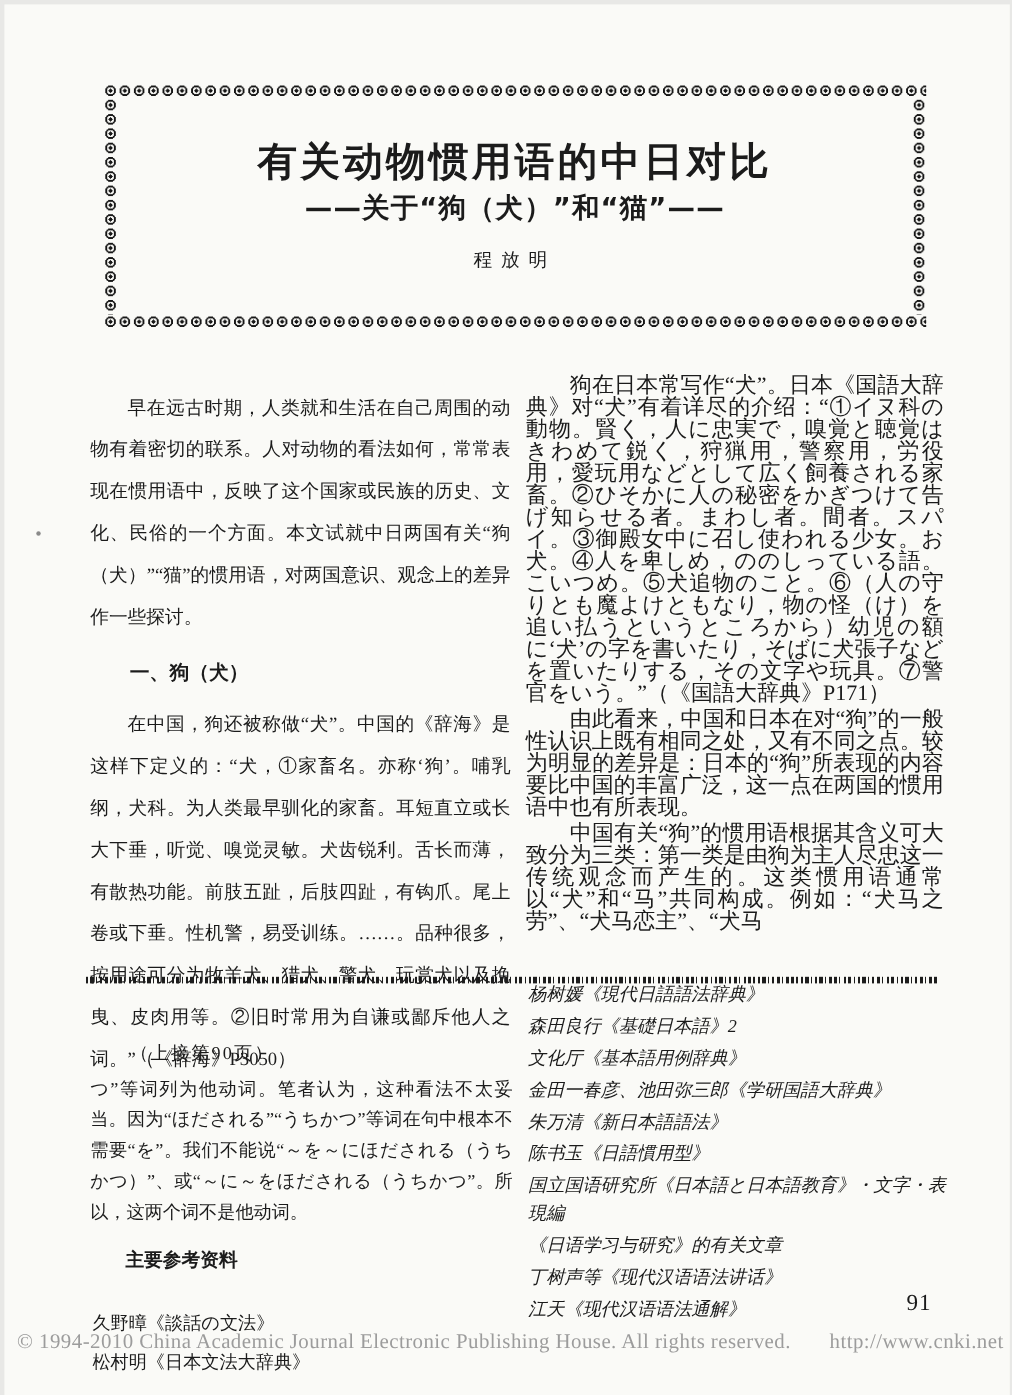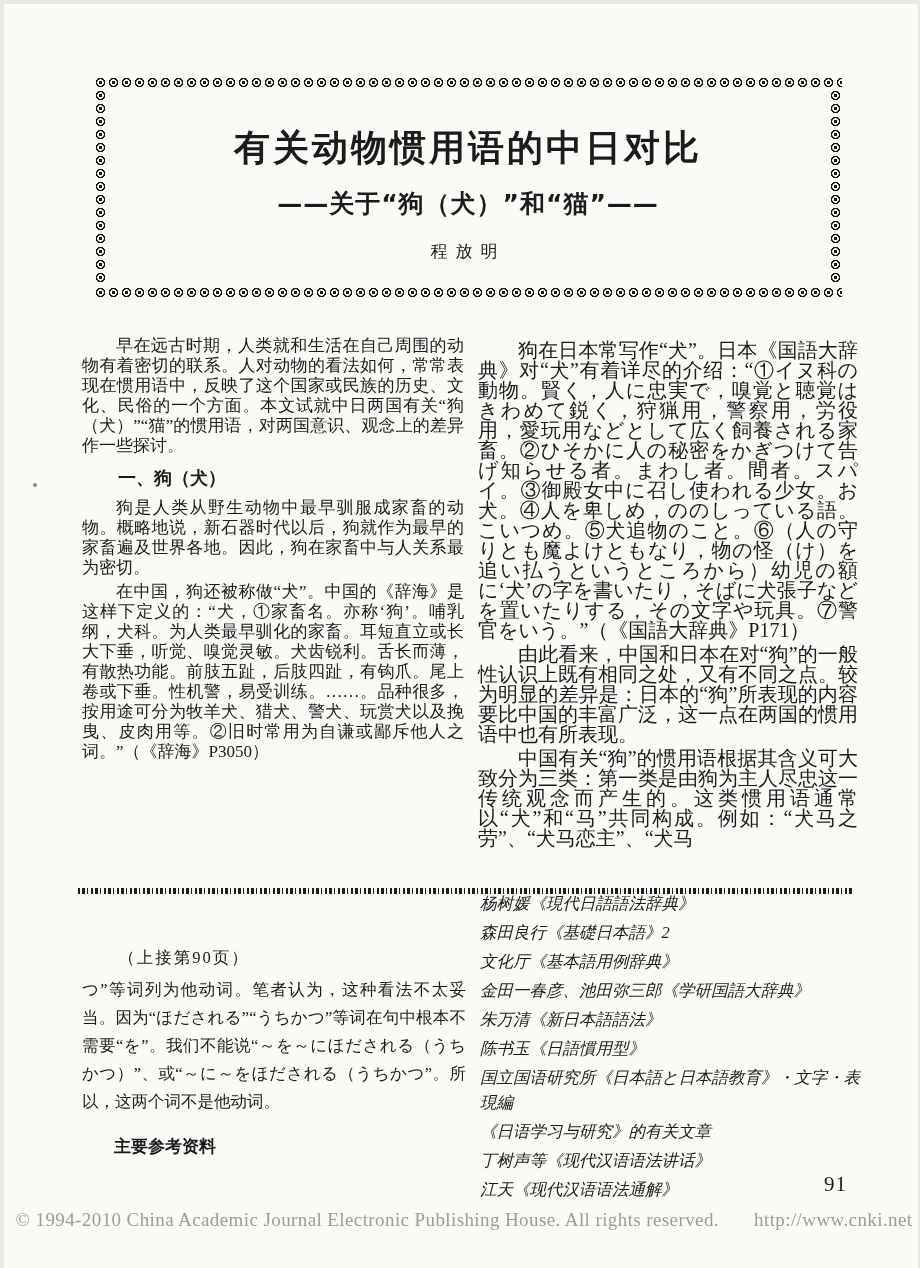--- a/index.html
+++ b/index.html
@@ -34,34 +34,33 @@
   .title-inner {
     position: absolute; left: 13px; right: 13px; top: 13px; bottom: 13px;
     text-align: center; padding-top: 35px;
     font-family: "DejaVu Sans", "Liberation Sans", sans-serif;
   }
   .main-title {
     font-size: 36px; line-height: 44px; font-weight: 800;
     letter-spacing: 3px;
   }
   .sub-title {
-    margin-top: 15px;
     font-size: 25px; line-height: 30px; font-weight: 700;
     letter-spacing: 1px;
   }
   .author {
     margin-top: 16px;
     font-size: 17px; line-height: 26px; font-weight: 400;
     font-family: "Liberation Serif", "DejaVu Serif", serif;
     letter-spacing: 8px;
   }
 
   
   .col { position: absolute; text-align: justify; }
-  .col-left  { left: 74px;  top: 328px; width: 390px; font-size: 17px;   line-height: 20px; }
+  .col-left  { left: 74px;  top: 344px; width: 390px; font-size: 17px;   line-height: 38px; }
   .col-right { left: 470px; top: 332px; width: 388px; font-size: 20px; line-height: 20px; }
   .para { text-indent: 2em; }
   .sec-heading {
     font-family: Liberation Sans, sans-serif;
     font-weight: 700; font-size: 18px;
     margin: 8px 0 6px 0; text-indent: 2em; text-align: left;
   }
 
   
   .divider {
@@ -117,36 +116,39 @@
     <div class="title-inner">
       <h1 class="main-title">有关动物惯用语的中日对比</h1>
       <h2 class="sub-title">——关于“狗（犬）”和“猫”——</h2>
       <div class="author">程放明</div>
     </div>
   </div>
 
   <div class="col col-left">
     <p class="para">早在远古时期，人类就和生活在自己周围的动物有着密切的联系。人对动物的看法如何，常常表现在惯用语中，反映了这个国家或民族的历史、文化、民俗的一个方面。本文试就中日两国有关“狗（犬）”“猫”的惯用语，对两国意识、观念上的差异作一些探讨。</p>
     <h3 class="sec-heading">一、狗（犬）</h3>
-    <p class="para">狗是人类从野生动物中最早驯服成家畜的动物。概略地说，新石器时代以后，狗就作为最早的家畜遍及世界各地。因此，狗在家畜中与人关系最为密切。</p>
     <p class="para">在中国，狗还被称做“犬”。中国的《辞海》是这样下定义的：“犬，①家畜名。亦称‘狗’。哺乳纲，犬科。为人类最早驯化的家畜。耳短直立或长大下垂，听觉、嗅觉灵敏。犬齿锐利。舌长而薄，有散热功能。前肢五趾，后肢四趾，有钩爪。尾上卷或下垂。性机警，易受训练。……。品种很多，按用途可分为牧羊犬、猎犬、警犬、玩赏犬以及挽曳、皮肉用等。②旧时常用为自谦或鄙斥他人之词。”（《辞海》P3050）</p>
   </div>
 
   <div class="col col-right">
     <p class="para">狗在日本常写作“犬”。日本《国語大辞典》对“犬”有着详尽的介绍：“①イヌ科の動物。賢く，人に忠実で，嗅覚と聴覚はきわめて鋭く，狩猟用，警察用，労役用，愛玩用などとして広く飼養される家畜。②ひそかに人の秘密をかぎつけて告げ知らせる者。まわし者。間者。スパイ。③御殿女中に召し使われる少女。お犬。④人を卑しめ，ののしっている語。こいつめ。⑤犬追物のこと。⑥（人の守りとも魔よけともなり，物の怪（け）を追い払うというところから）幼児の額に‘犬’の字を書いたり，そばに犬張子などを置いたりする，その文字や玩具。⑦警官をいう。”（《国語大辞典》P171）</p>
     <p class="para">由此看来，中国和日本在对“狗”的一般性认识上既有相同之处，又有不同之点。较为明显的差异是：日本的“狗”所表现的内容要比中国的丰富广泛，这一点在两国的惯用语中也有所表现。</p>
     <p class="para">中国有关“狗”的惯用语根据其含义可大致分为三类：第一类是由狗为主人尽忠这一传统观念而产生的。这类惯用语通常以“犬”和“马”共同构成。例如：“犬马之劳”、“犬马恋主”、“犬马</p>
   </div>
 
   <div class="divider"></div>
 
   <div class="col cont-left">
     <p class="cont-note">（上接第90页）</p>
     <p class="cont-body">つ”等词列为他动词。笔者认为，这种看法不太妥当。因为“ほだされる”“うちかつ”等词在句中根本不需要“を”。我们不能说“～を～にほだされる（うちかつ）”、或“～に～をほだされる（うちかつ”。所以，这两个词不是他动词。</p>
     <h4 class="ref-heading">主要参考资料</h4>
+    <ul class="ref-list">
+      <li>久野暲《談話の文法》</li>
+      <li>松村明《日本文法大辞典》</li>
+    </ul>
   </div>
 
   <div class="col cont-right">
     <ul class="ref-list">
       <li>杨树媛《現代日語語法辞典》</li>
       <li>森田良行《基礎日本語》2</li>
       <li>文化厅《基本語用例辞典》</li>
       <li>金田一春彦、池田弥三郎《学研国語大辞典》</li>
       <li>朱万清《新日本語語法》</li>
       <li>陈书玉《日語慣用型》</li>

